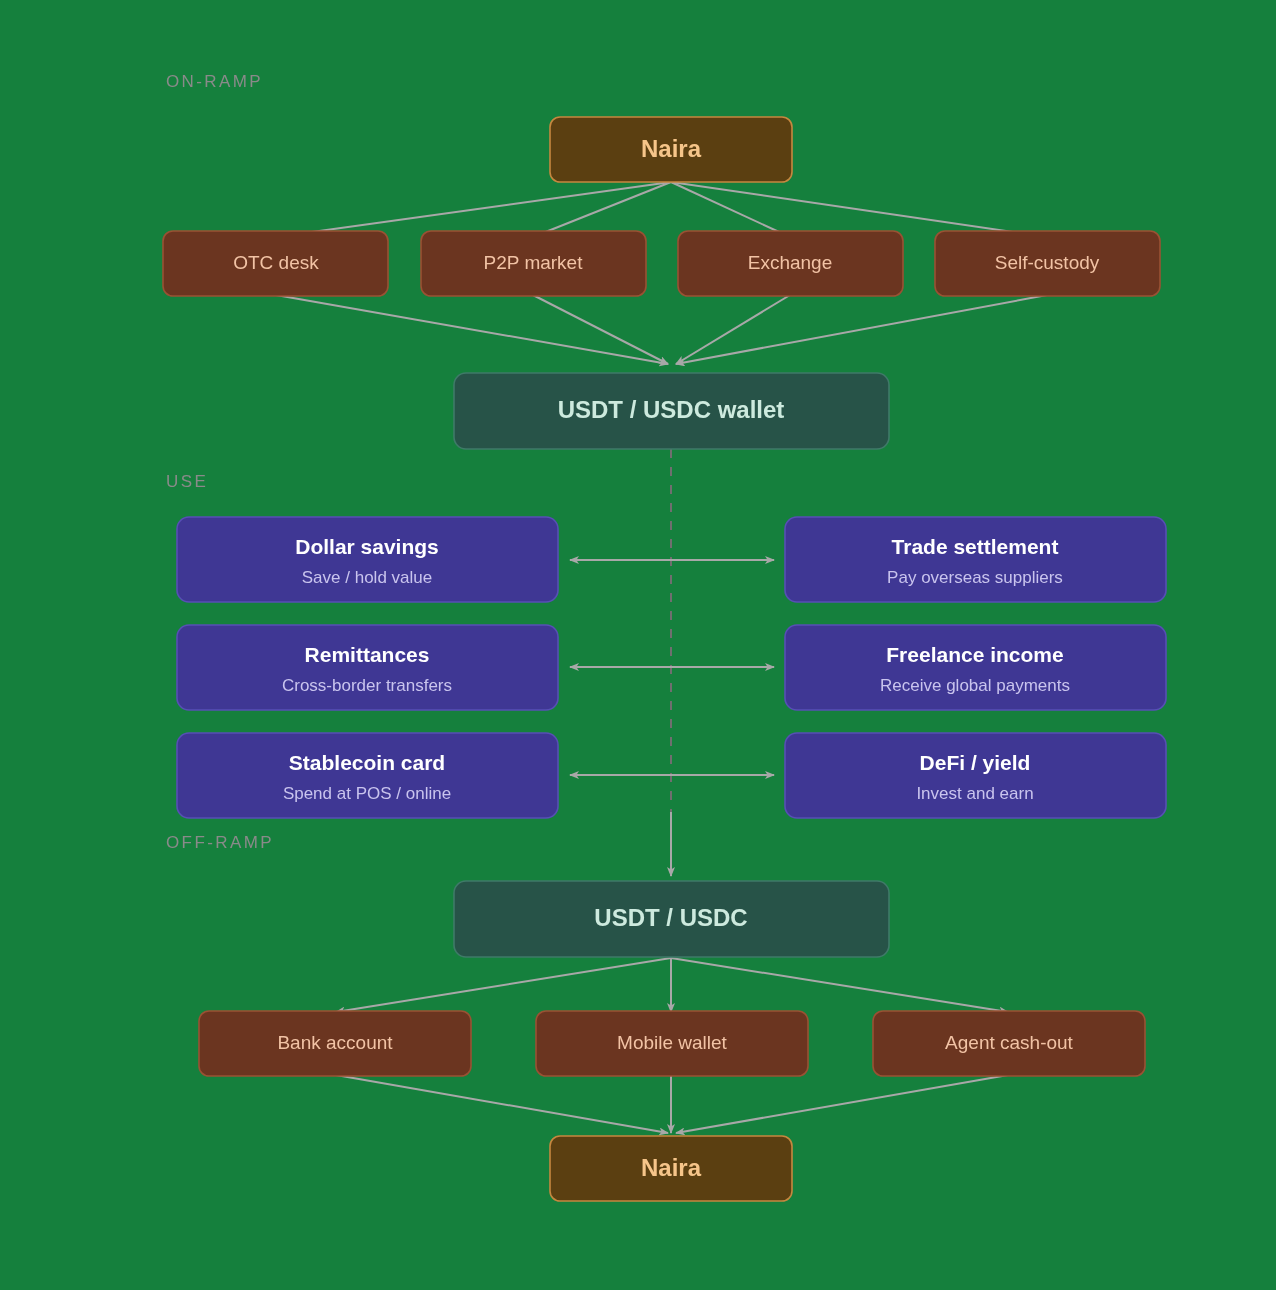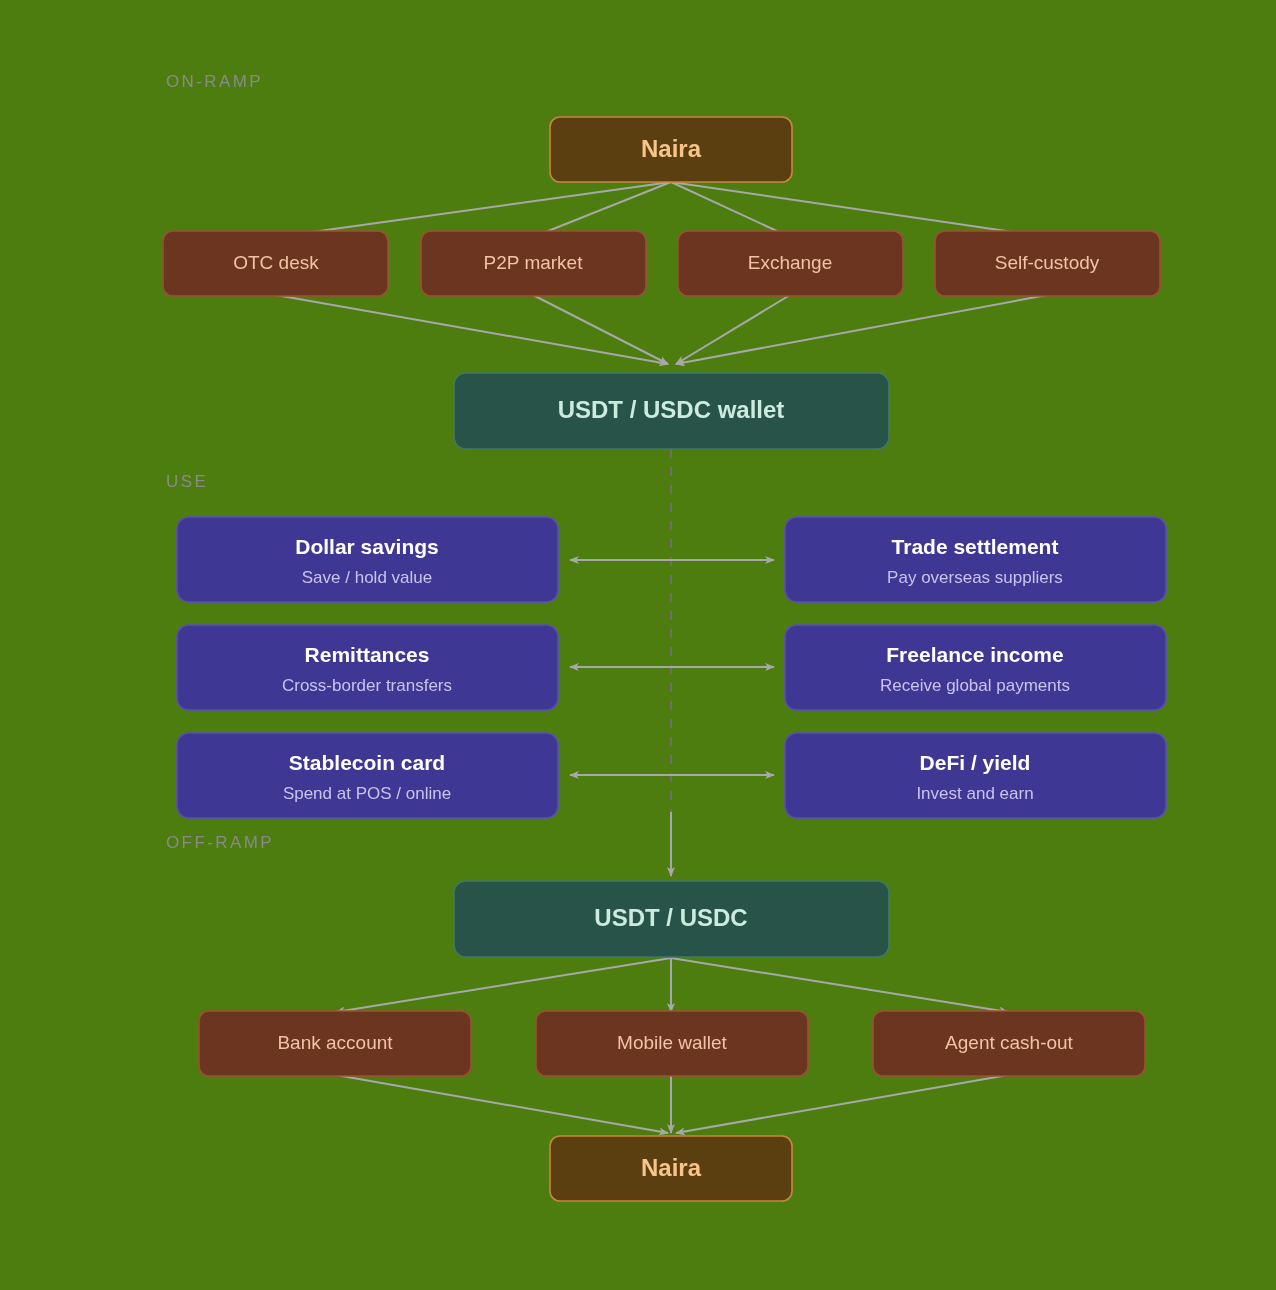--- a/index.html
+++ b/index.html
@@ -10,21 +10,21 @@
   body {
     width: 1276px;
     height: 1290px;
     overflow: hidden;
     font-family: "Liberation Sans", sans-serif;
   }
   #diagram-root {
     position: relative;
     width: 1276px;
     height: 1290px;
-    background: #4d7c0f;
+    background: #15803d;
   }
   svg.diagram {
     display: block;
     width: 1276px;
     height: 1290px;
   }
   .section-label {
     font-family: "Liberation Sans", sans-serif;
     font-size: 17px;
     letter-spacing: 2.4px;

